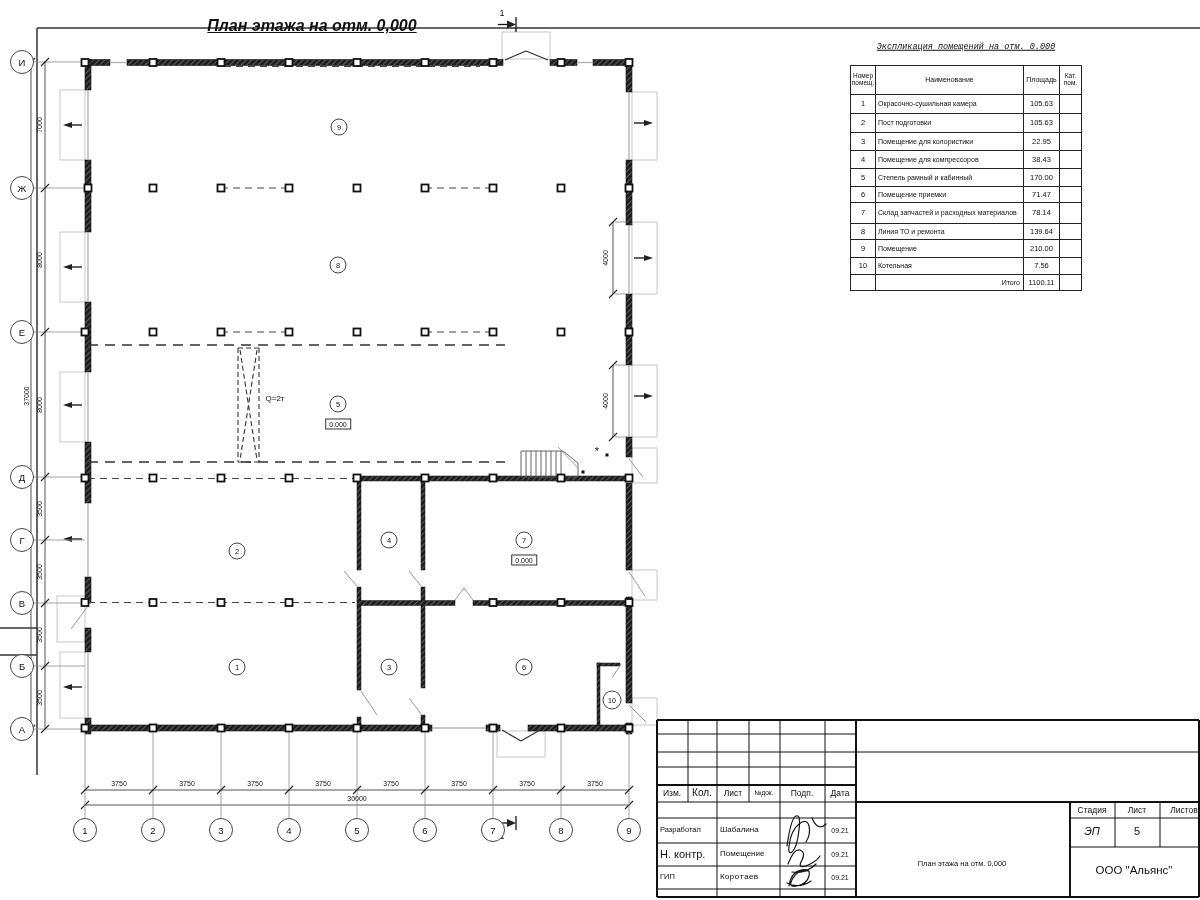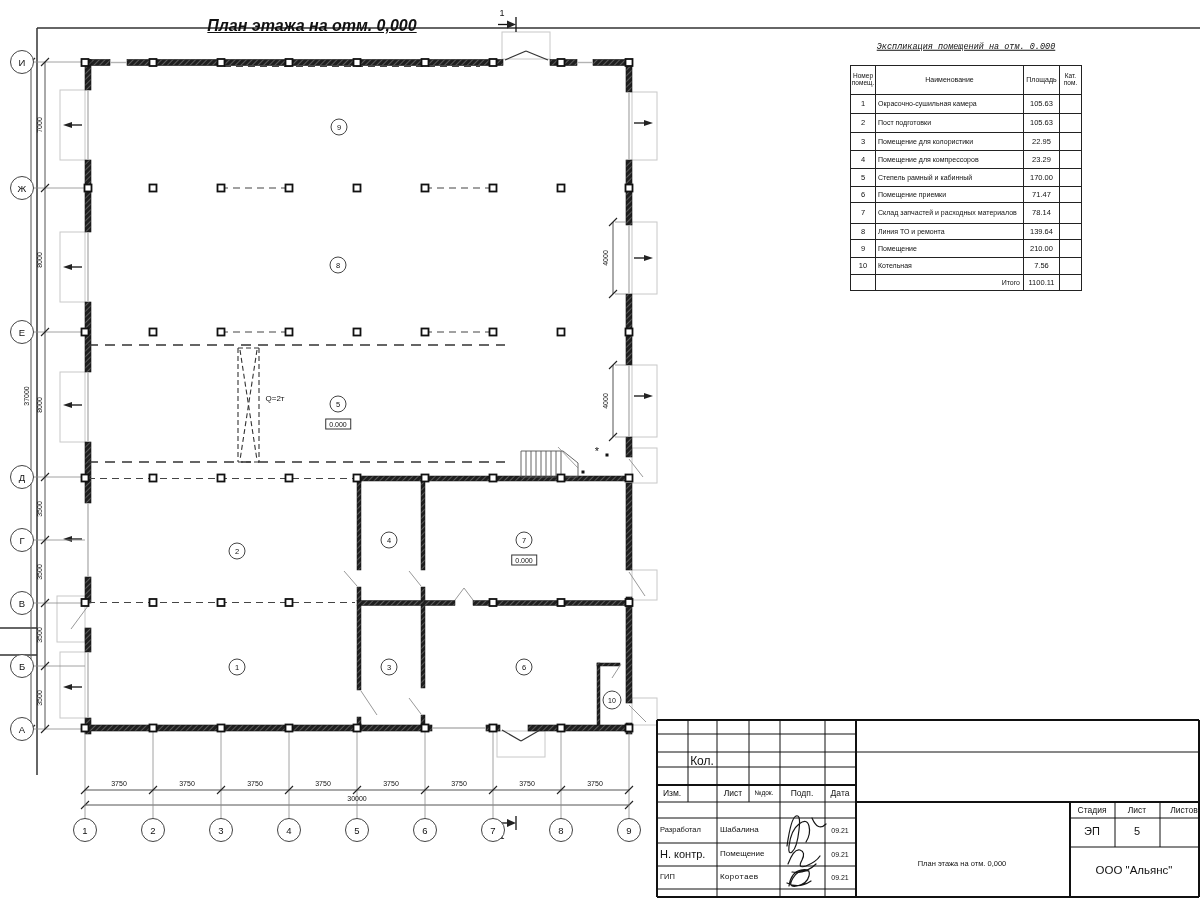--- a/index.html
+++ b/index.html
@@ -402,38 +402,38 @@
   <div class="lvl" style="left:524px;top:560px;">0.000</div>
   <div class="lbl" style="left:502px;top:13px;font-size:9px;">1</div>
   <div class="lbl" style="left:502px;top:836px;font-size:9px;">1</div>
   <div class="lbl" style="left:597px;top:451px;font-size:11px;">*</div>
   <div class="lbl rot" style="left:26px;top:396px;">37000</div>
   <div class="lbl" style="left:357px;top:798px;">30000</div>
   <div class="lbl rot" style="left:605px;top:258px;">4000</div>
   <div class="lbl rot" style="left:605px;top:401px;">4000</div>
 
   <div class="lbl" style="left:672px;top:793px;font-size:8.5px;">Изм.</div>
-  <div class="lbl" style="left:702px;top:761px;font-size:12px;">Кол.</div>
+  <div class="lbl" style="left:702px;top:793px;font-size:10px;">Кол.</div>
   <div class="lbl" style="left:733px;top:793px;font-size:8.5px;">Лист</div>
   <div class="lbl" style="left:764px;top:793px;font-size:6.5px;">№док.</div>
   <div class="lbl" style="left:802px;top:793px;font-size:8.5px;">Подп.</div>
   <div class="lbl" style="left:840px;top:793px;font-size:8.5px;">Дата</div>
   <div class="lab-l" style="left:660px;top:830px;font-size:7.5px;">Разработал</div>
   <div class="lab-l" style="left:720px;top:830px;font-size:8px;">Шабалина</div>
   <div class="lbl" style="left:840px;top:830px;">09.21</div>
   <div class="lab-l" style="left:660px;top:854px;font-size:11px;">Н. контр.</div>
   <div class="lab-l" style="left:720px;top:854px;font-size:8px;">Помещение</div>
   <div class="lbl" style="left:840px;top:854px;">09.21</div>
   <div class="lab-l" style="left:660px;top:877px;font-size:7.5px;">ГИП</div>
   <div class="lab-l" style="left:720px;top:877px;font-size:8px;font-family:Liberation Mono, monospace;">Коротаев</div>
   <div class="lbl" style="left:840px;top:877px;">09.21</div>
   <div class="lbl" style="left:1092px;top:810px;font-size:8.5px;">Стадия</div>
   <div class="lbl" style="left:1137px;top:810px;font-size:8.5px;">Лист</div>
   <div class="lbl" style="left:1184px;top:810px;font-size:8.5px;">Листов</div>
-  <div class="lbl" style="left:1092px;top:831px;font-size:11px;">ЭП</div>
+  <div class="lbl" style="left:1092px;top:831px;font-size:11px;font-style:italic;">ЭП</div>
   <div class="lbl" style="left:1137px;top:831px;font-size:11px;">5</div>
   <div class="lbl" style="left:962px;top:864px;font-size:7.5px;">План этажа на отм. 0,000</div>
   <div class="lbl" style="left:1134px;top:871px;font-size:11.5px;">ООО "Альянс"</div>
 <div class="circ ax" style="left: 22px; top: 62px;">И</div>
       <div class="circ ax" style="left: 22px; top: 188px;">Ж</div>
       <div class="circ ax" style="left: 22px; top: 332px;">Е</div>
       <div class="circ ax" style="left: 22px; top: 477px;">Д</div>
       <div class="circ ax" style="left: 22px; top: 540px;">Г</div>
       <div class="circ ax" style="left: 22px; top: 603px;">В</div>
       <div class="circ ax" style="left: 22px; top: 666px;">Б</div>
@@ -496,21 +496,21 @@
         </div>
         <div class="erow" style="height: 17px;">
           <div class="ec w0">3</div>
           <div class="ec w1 nm">Помещение для колористики</div>
           <div class="ec w2">22.95</div>
           <div class="ec w3"></div>
         </div>
         <div class="erow" style="height: 17px;">
           <div class="ec w0">4</div>
           <div class="ec w1 nm">Помещение для компрессоров</div>
-          <div class="ec w2">23.29</div>
+          <div class="ec w2">38.43</div>
           <div class="ec w3"></div>
         </div>
         <div class="erow" style="height: 17px;">
           <div class="ec w0">5</div>
           <div class="ec w1 nm">Степель рамный и кабинный</div>
           <div class="ec w2">170.00</div>
           <div class="ec w3"></div>
         </div>
         <div class="erow" style="height: 15px;">
           <div class="ec w0">6</div>

